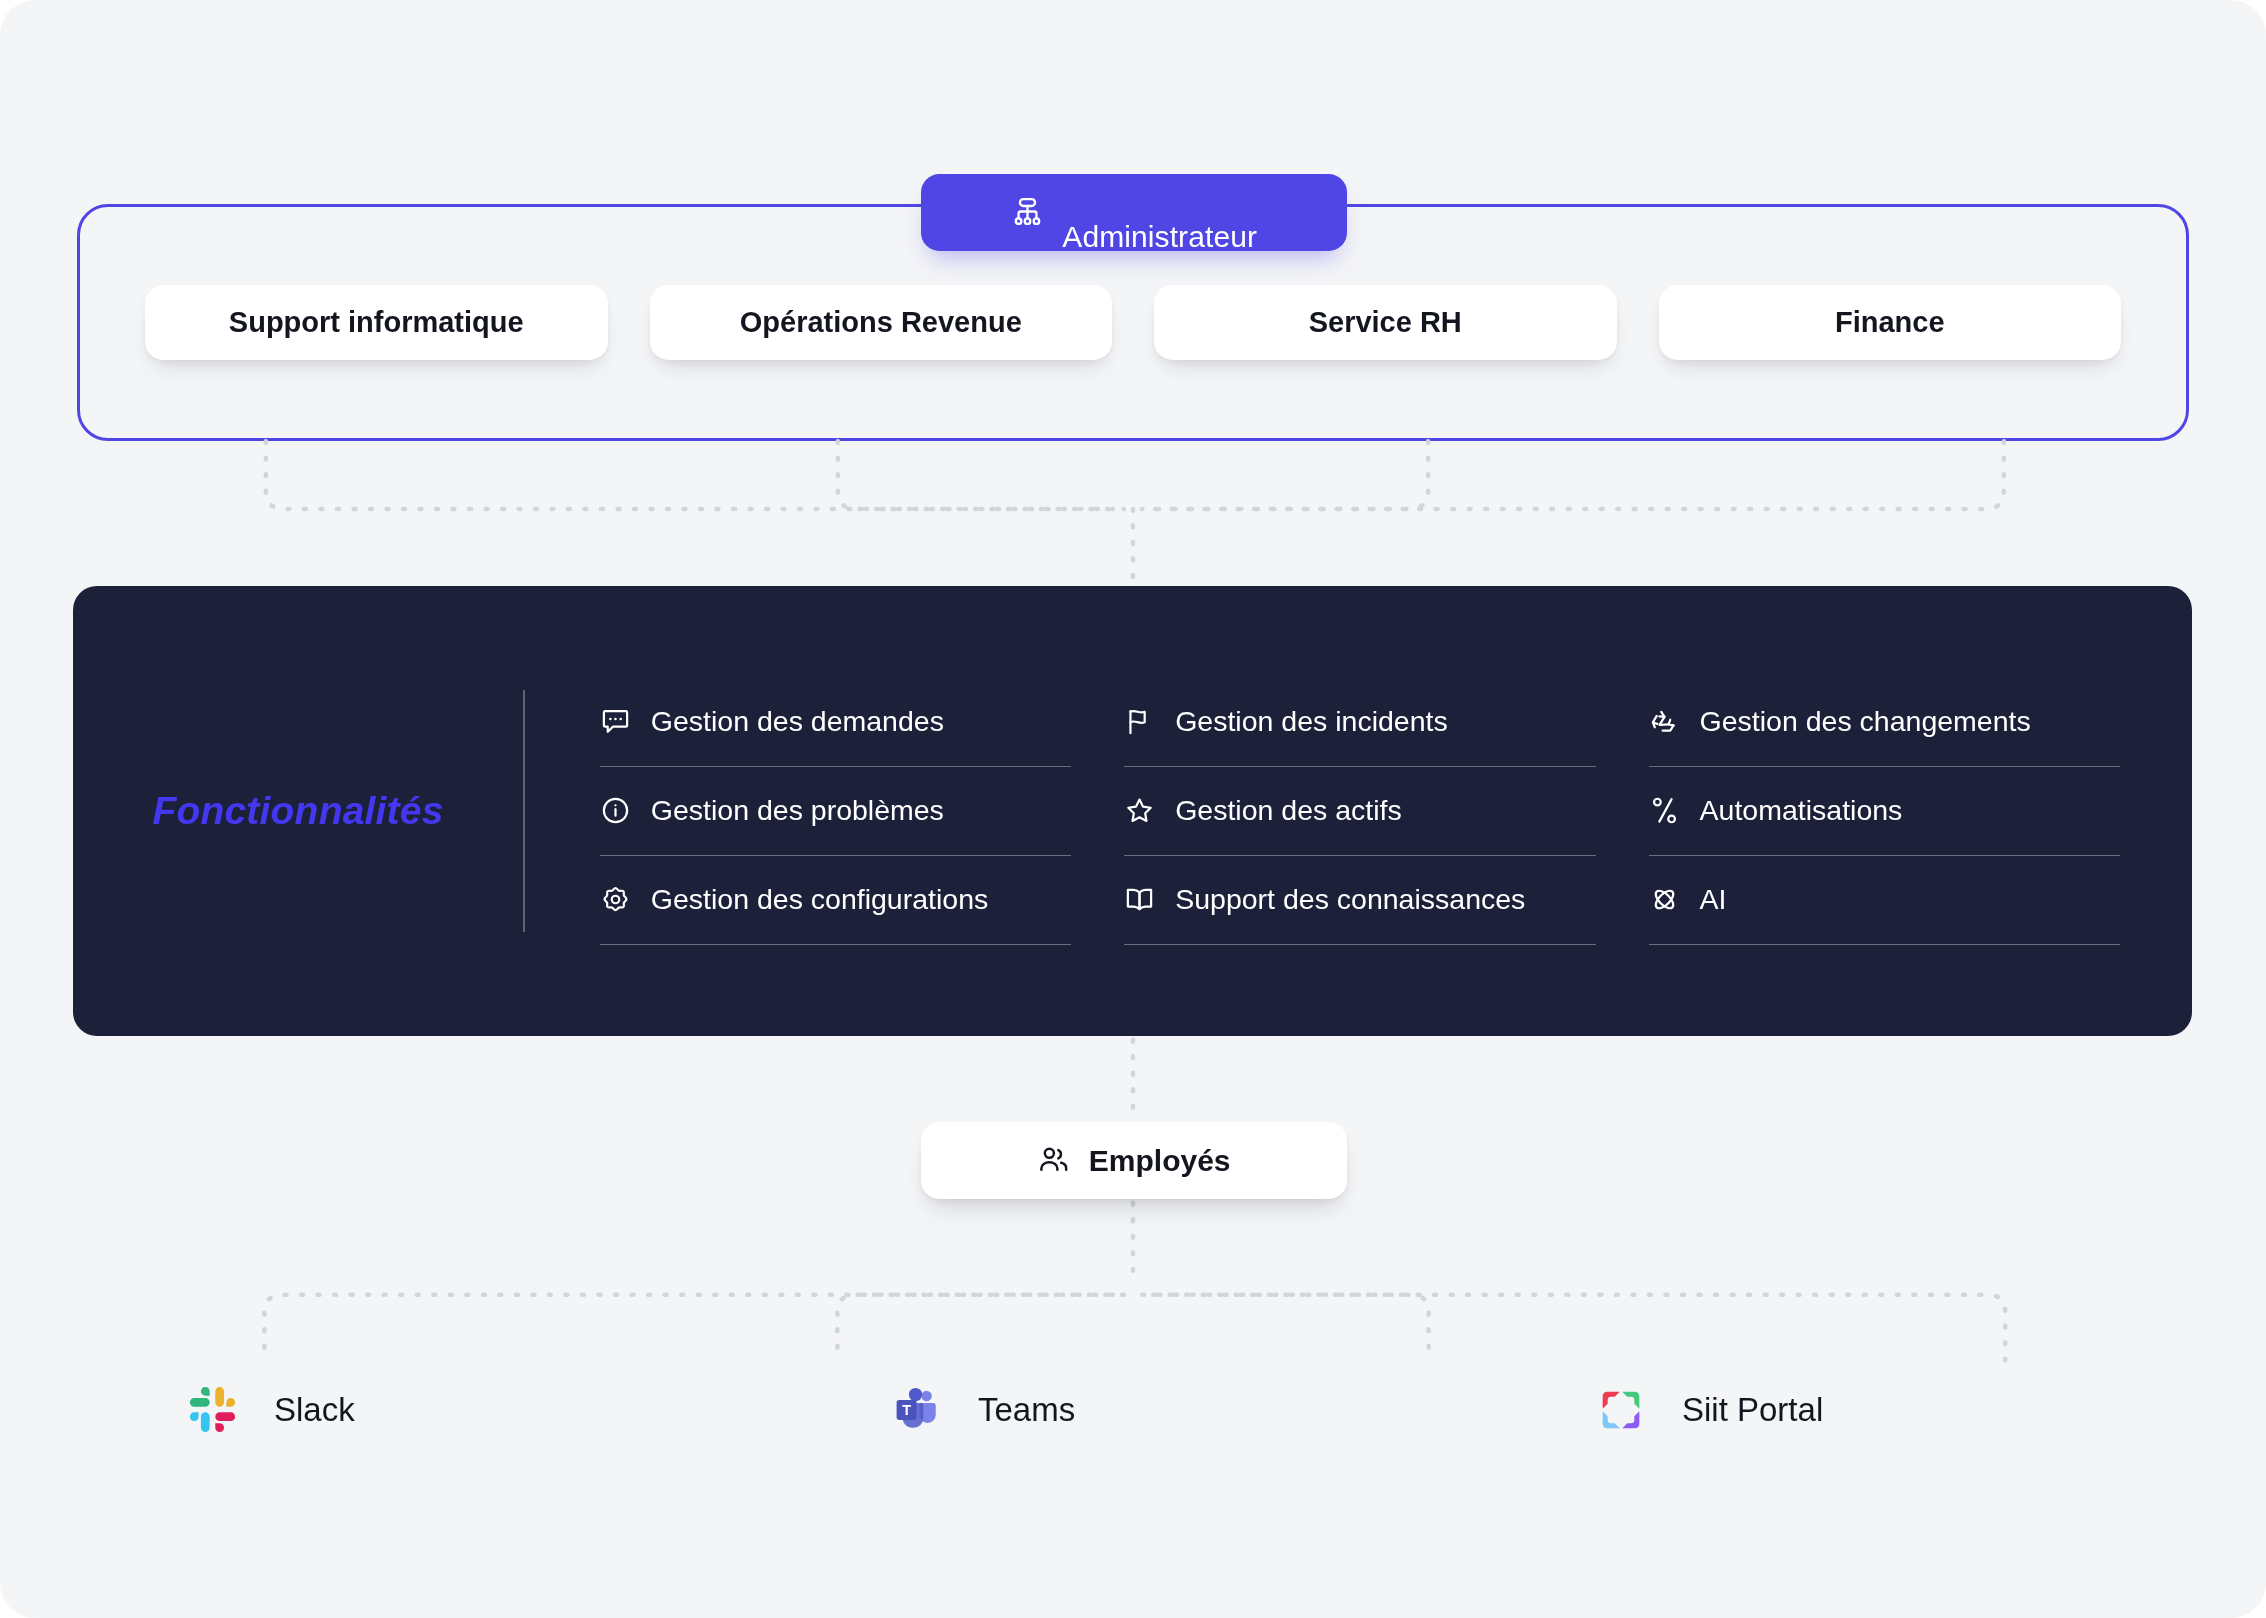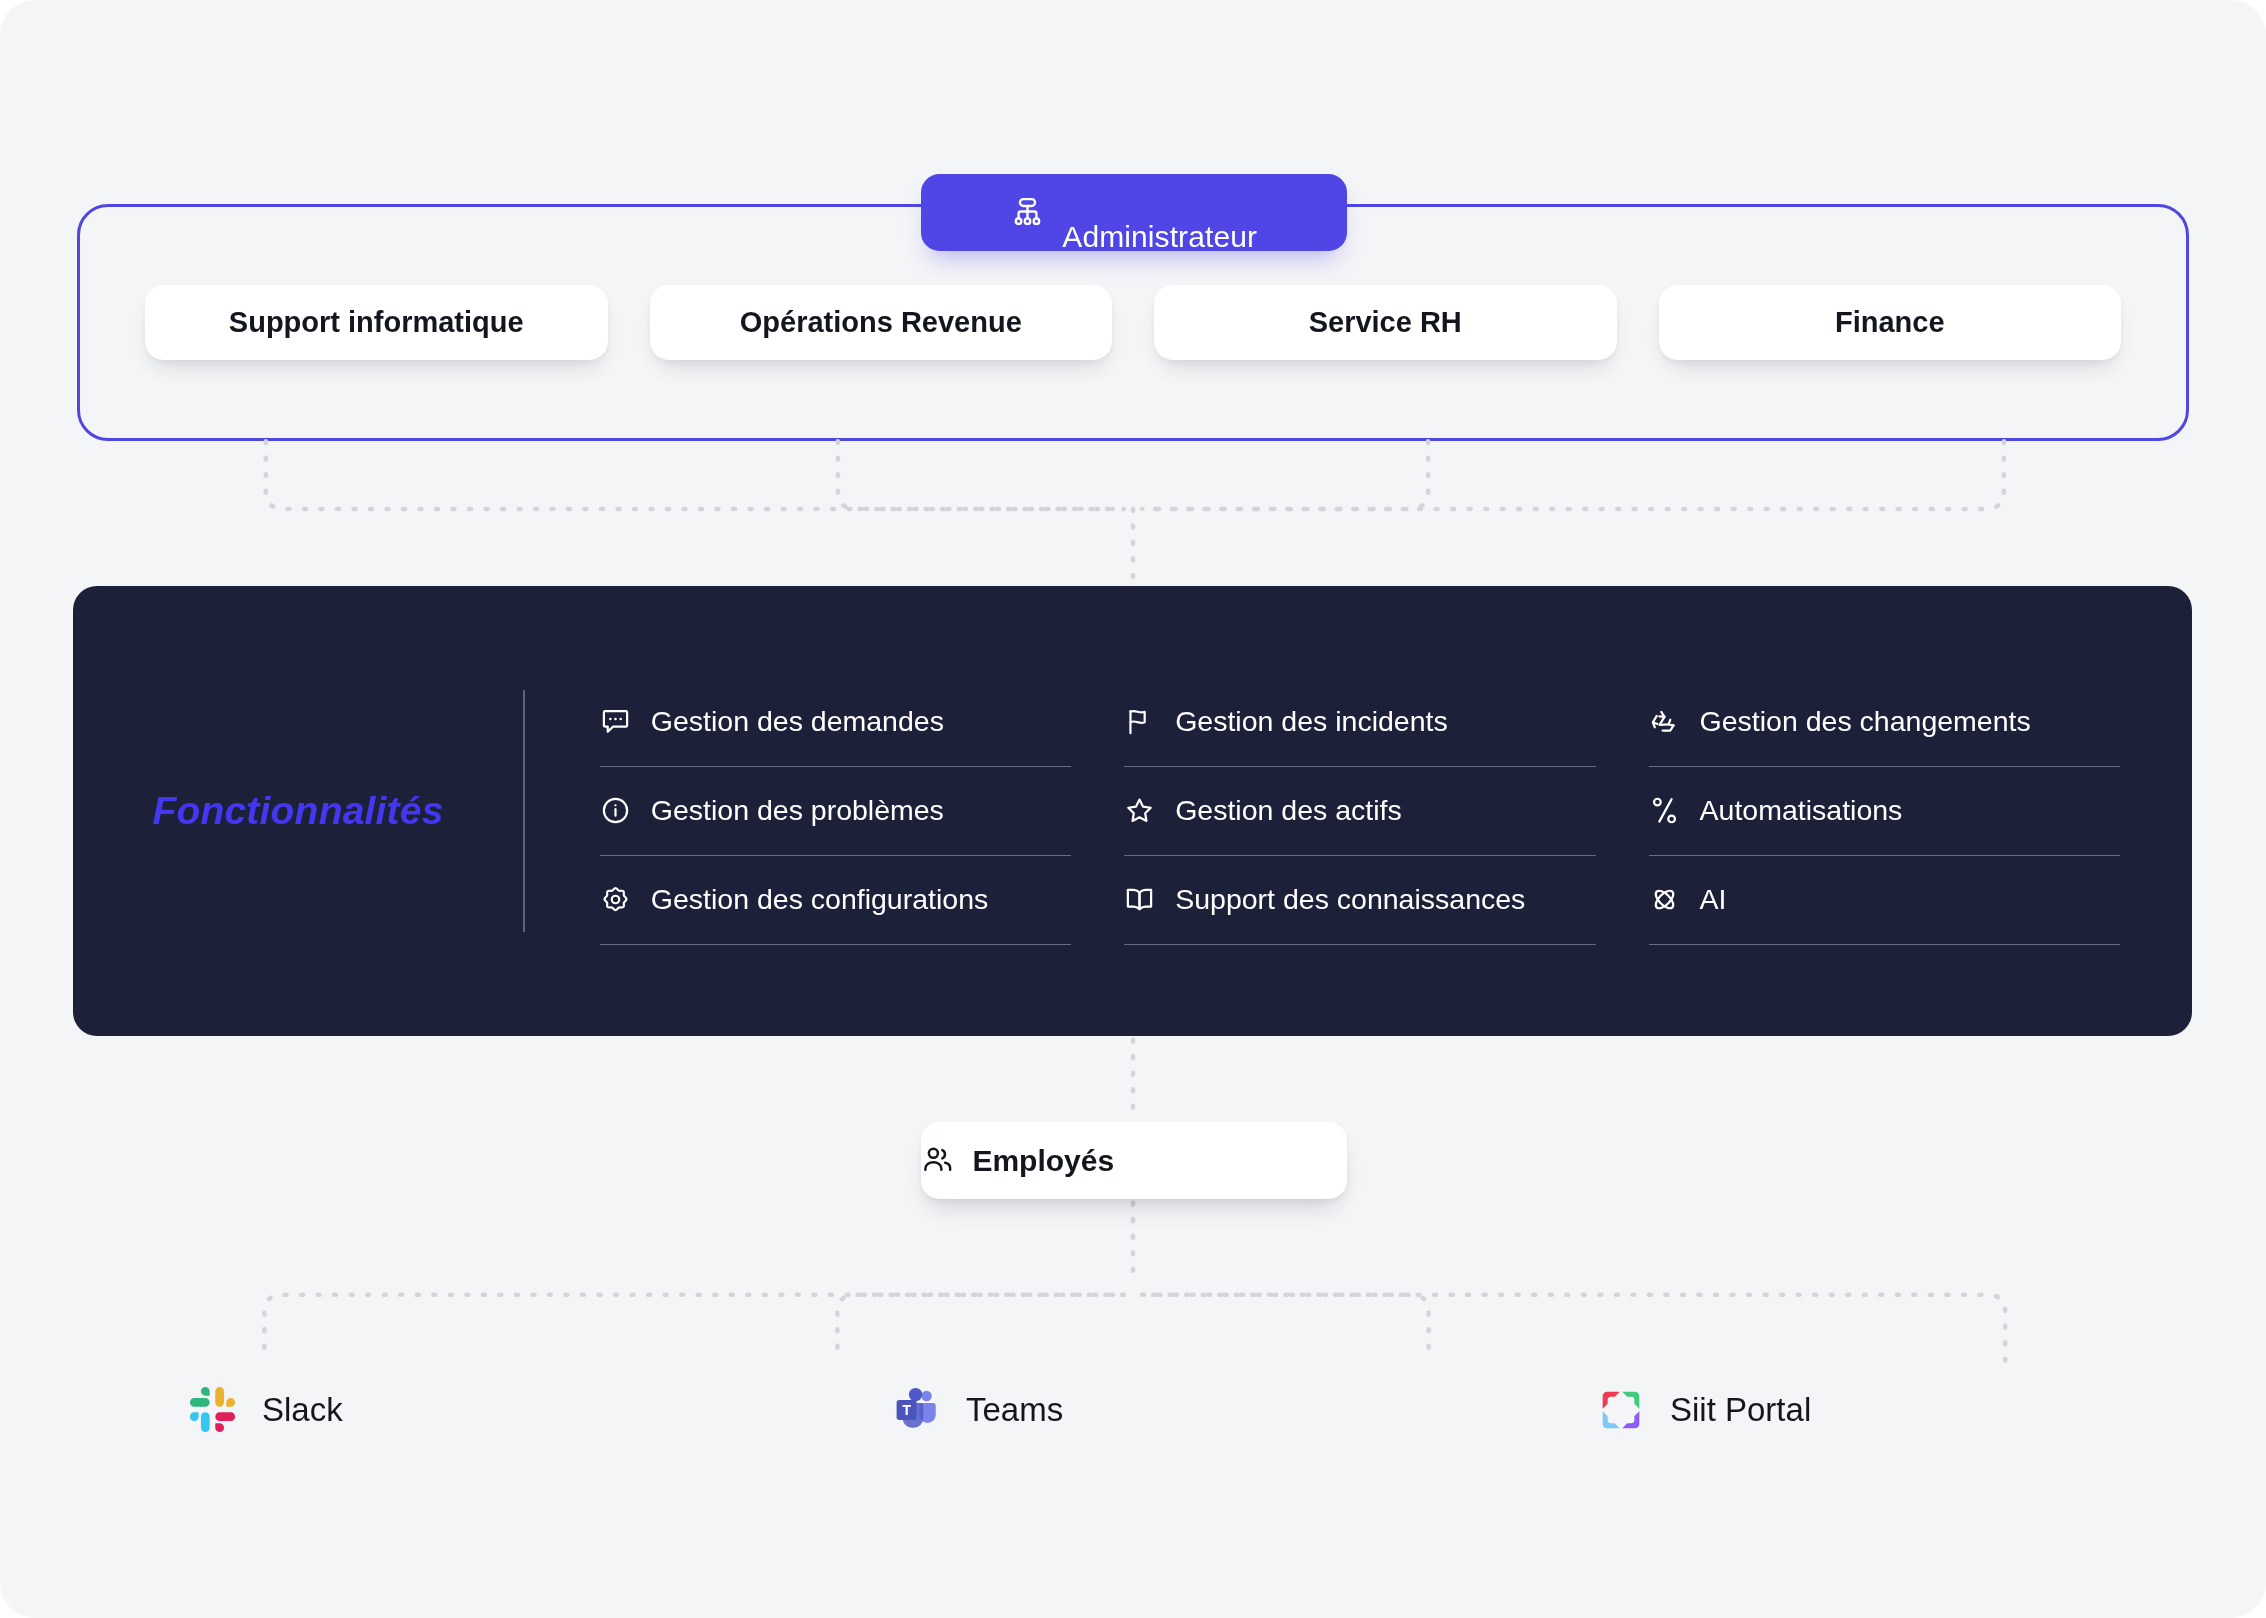--- a/index.html
+++ b/index.html
@@ -130,21 +130,21 @@
   }
   .feat-item .ico svg { width: 31px; height: 31px; display: block; }
 
   
   .emp-badge {
     position: absolute;
     left: 921px; top: 1122px;
     width: 426px; height: 77px;
     background: #ffffff;
     border-radius: 18.4px;
-    display: flex; align-items: center; 
+    display: flex; align-items: center; justify-content: center;
     gap: 18.4px;
     box-shadow: 0 14.7px 24px -9.2px rgba(17,24,39,0.18),
                 0 2.8px 7.3px -2.8px rgba(17,24,39,0.08);
     z-index: 3;
   }
   .emp-badge .lbl {
     color: #14161f;
     font-size: 30px;
     font-weight: 600;
   }
@@ -154,21 +154,21 @@
     position: absolute;
     left: 77px; top: 1359px;
     width: 2112px; height: 101px;
     display: flex;
     z-index: 2;
   }
   .integration {
     flex: 1;
     display: flex;
     align-items: center;
-    gap: 24px;
+    gap: 36px;
     padding-left: 110px;
   }
   .integration .name {
     font-size: 33px;
     font-weight: 500;
     color: #14161f;
     white-space: nowrap;
   }
   .integration .logo {
     width: 51px; height: 51px;

